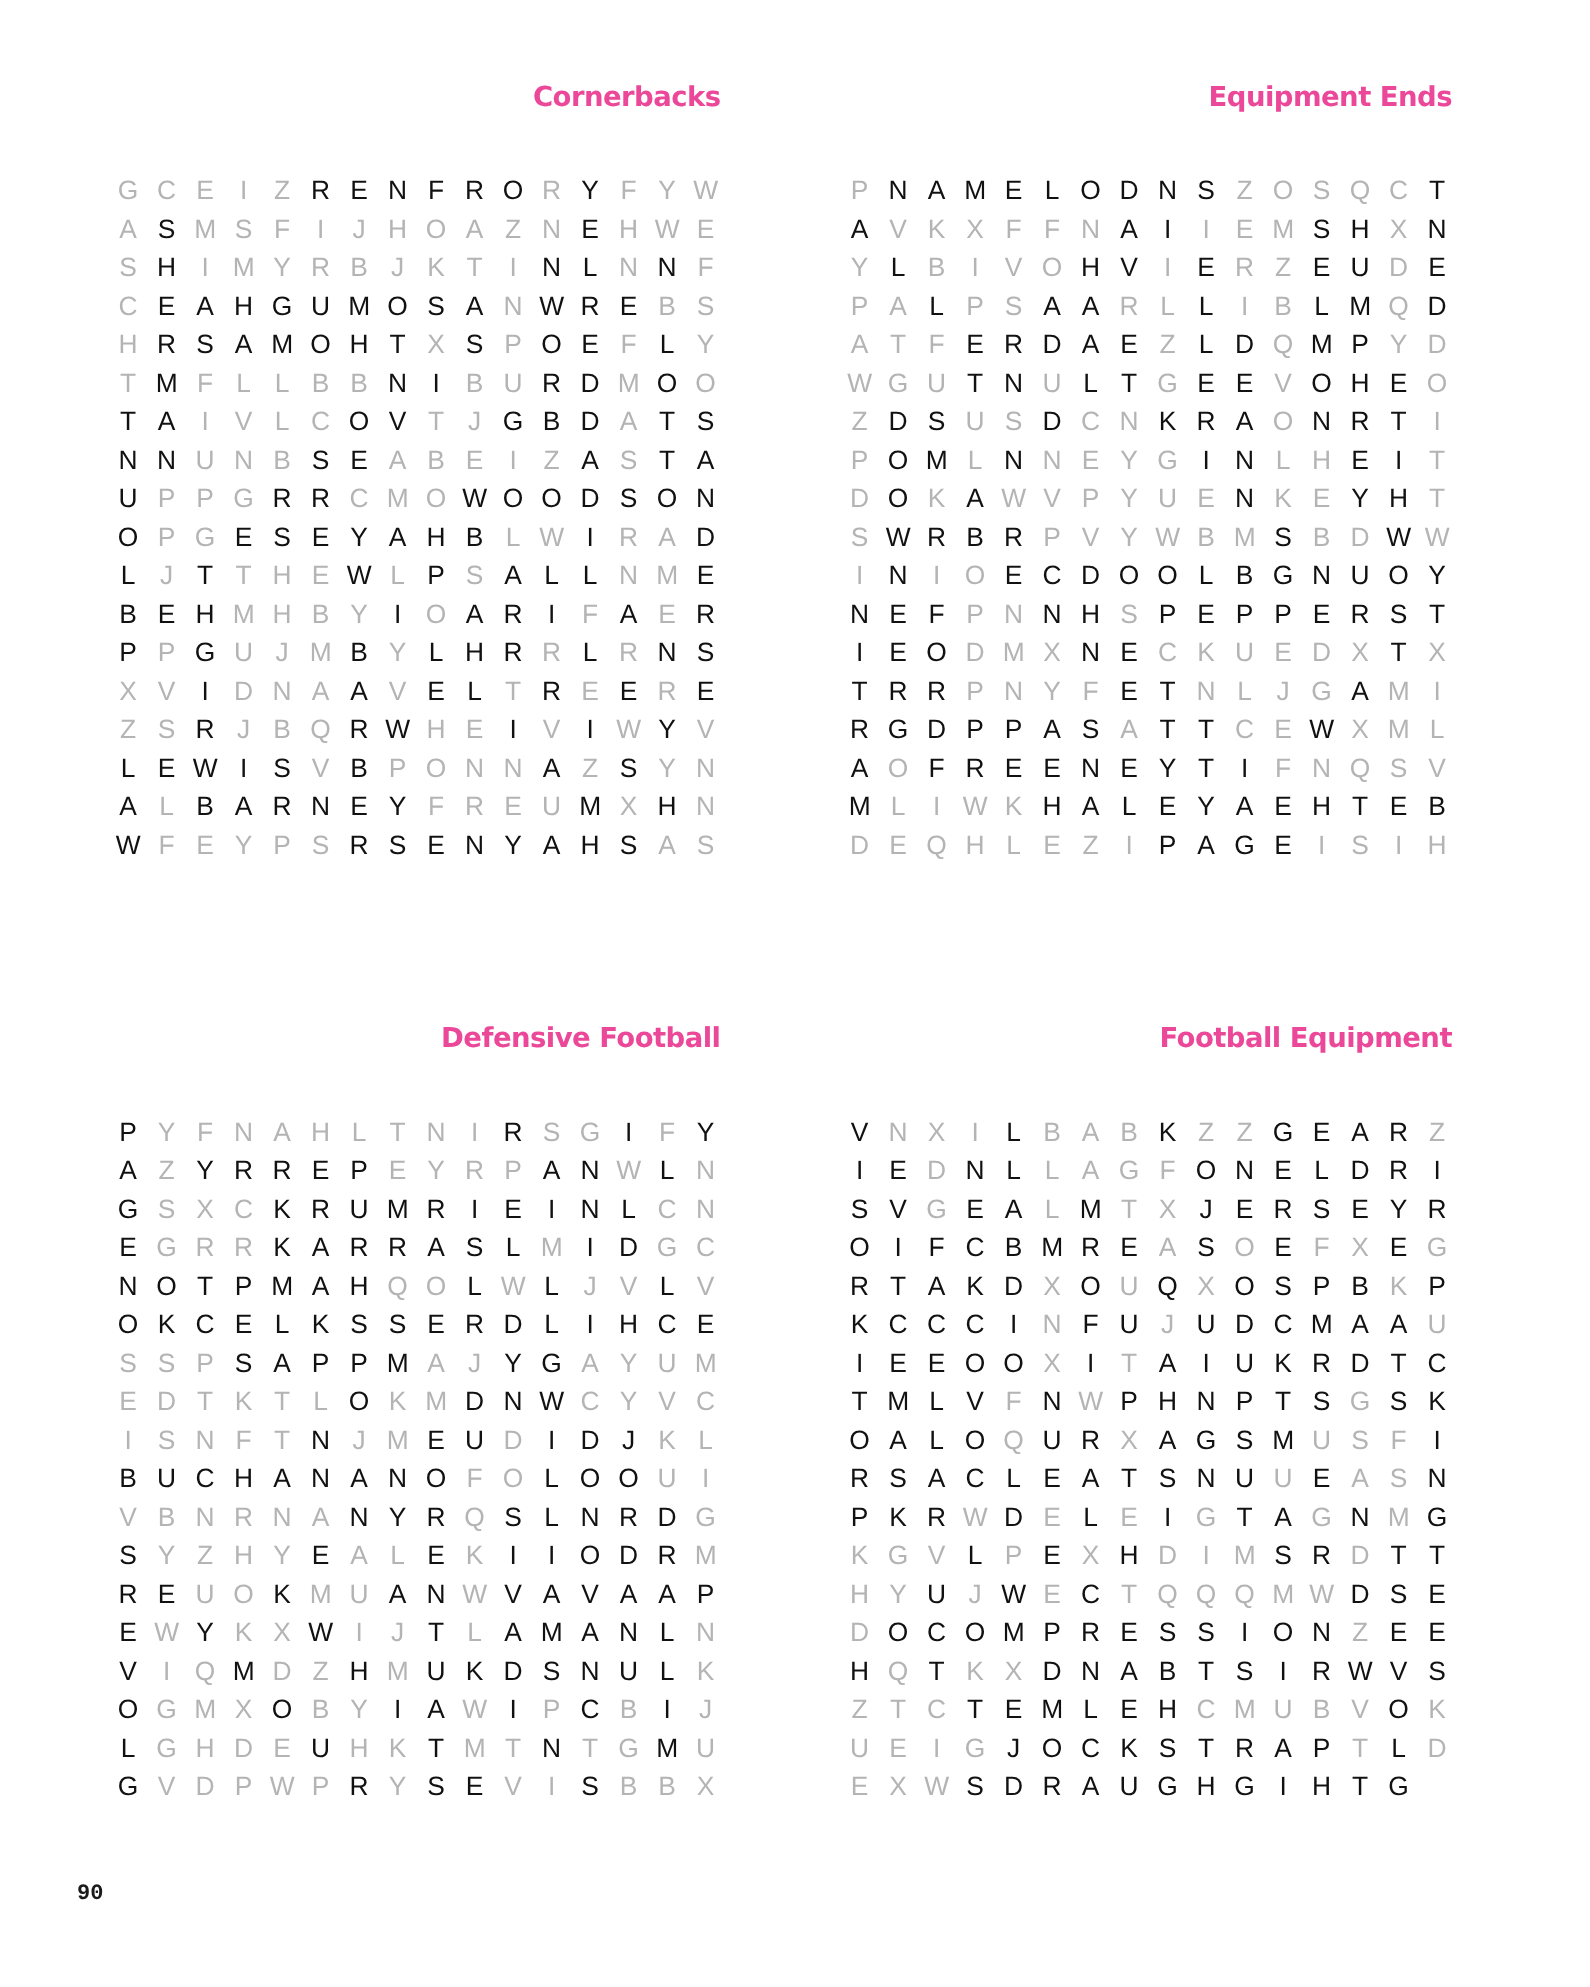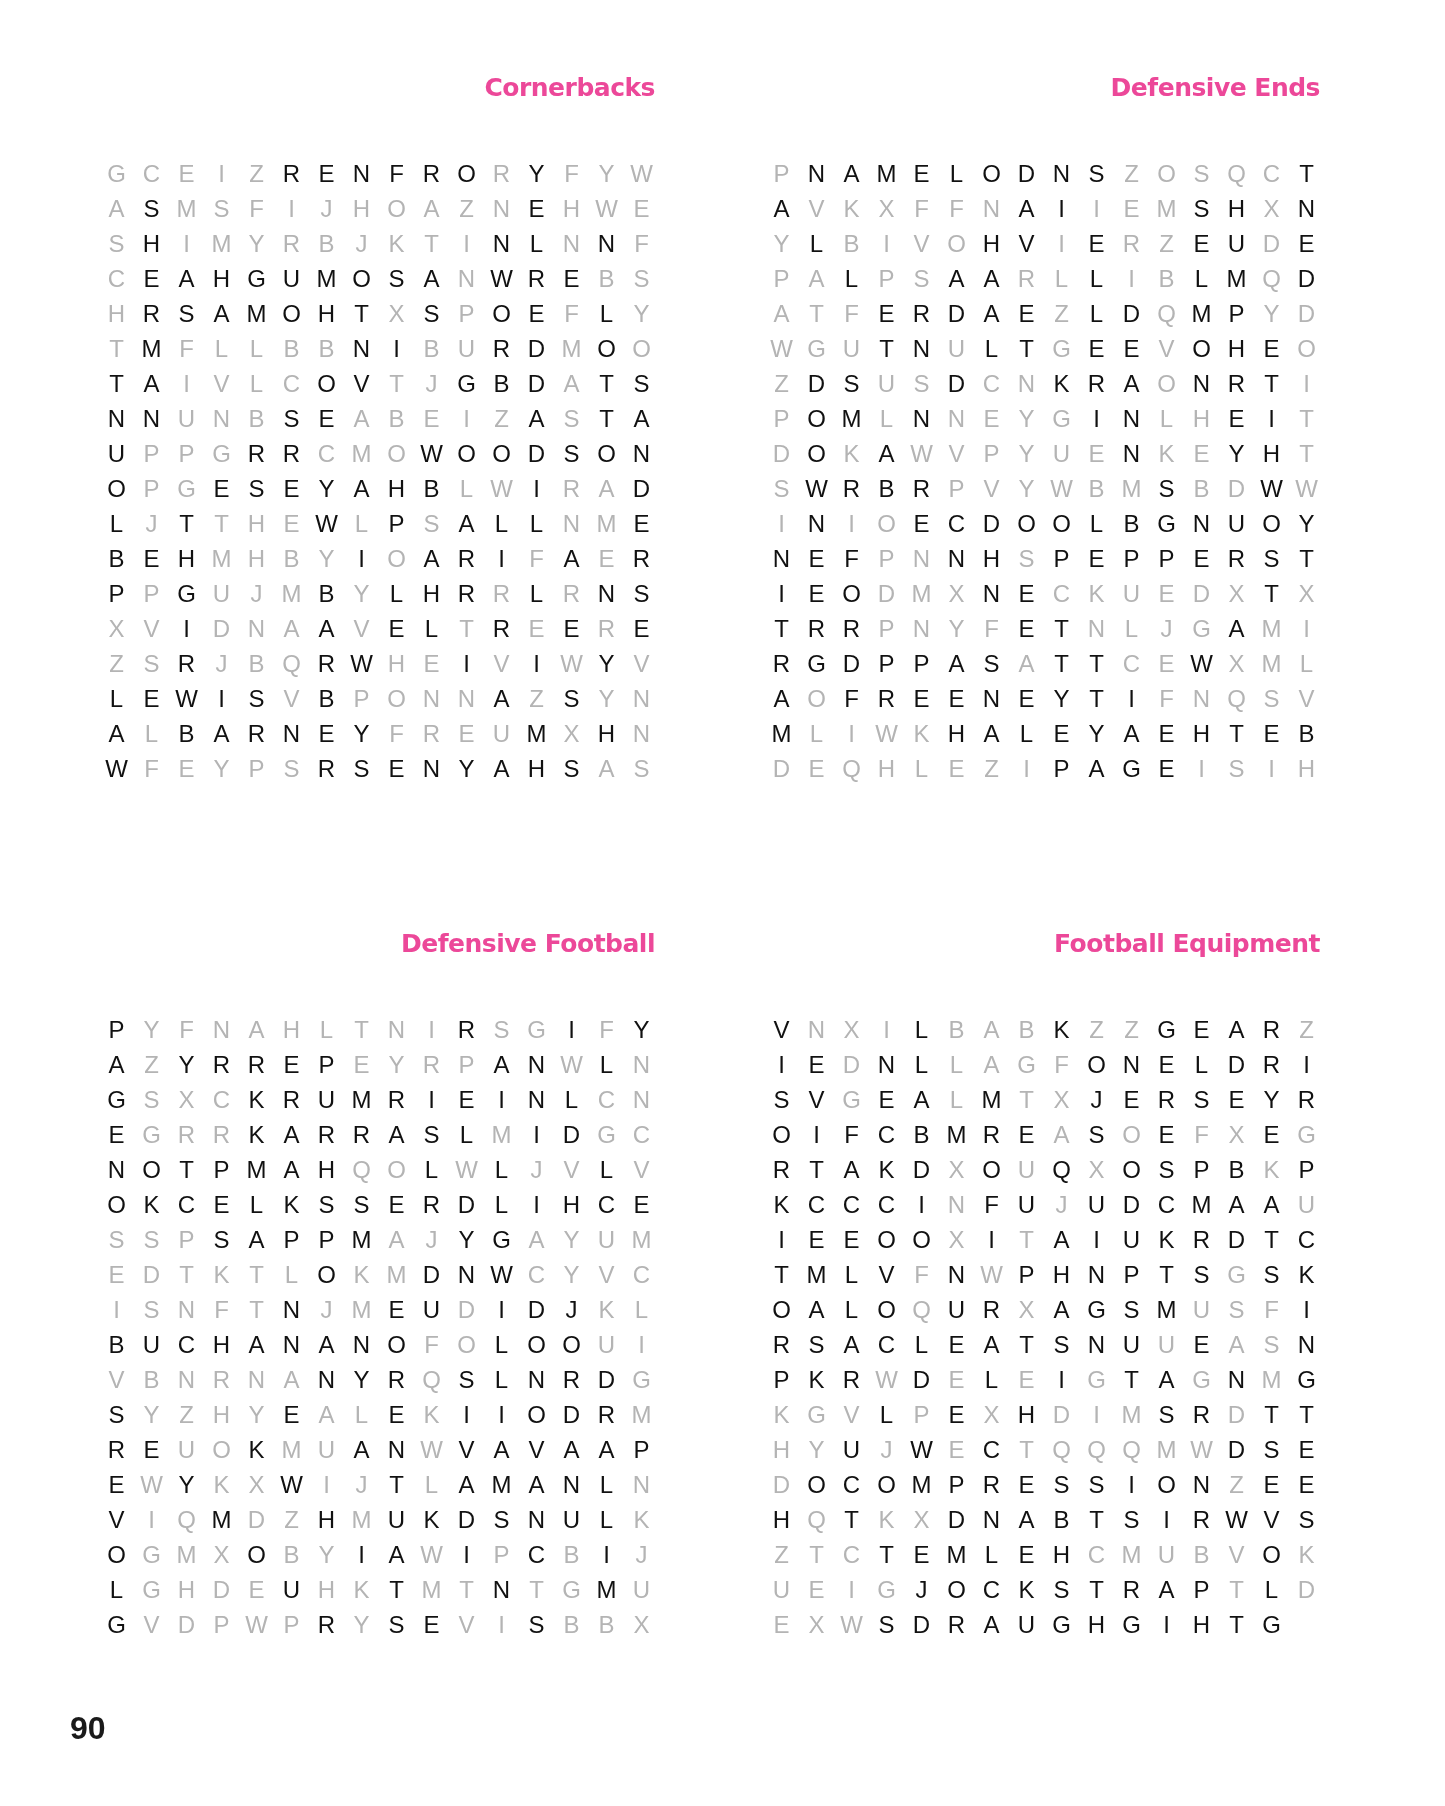--- a/index.html
+++ b/index.html
@@ -6,21 +6,21 @@
   body { width:1445px; height:1806px; position:relative; font-family:"Liberation Sans", sans-serif; color:#111; overflow:hidden; }
   .puzzle { position:absolute; width:560px; }
   .puzzle-title { text-align:right; font-family:"DejaVu Sans", sans-serif; font-weight:bold; font-size:25px; color:#ec4899; height:40px; line-height:40px; letter-spacing:-0.5px; }
   .grid { display:grid; grid-template-columns:repeat(16, 35px); grid-auto-rows:35px; margin-top:48px; margin-left:4px; }
   .cell { display:flex; align-items:center; justify-content:center; font-size:24px; color:#b4b4b4; }
   .cell.hit { color:#111; }
   #p1 { left:95px; top:68px; }
   #p2 { left:760px; top:68px; }
   #p3 { left:95px; top:924px; }
   #p4 { left:760px; top:924px; }
-  .page-number { position:absolute; left:70px; top:1710px; font-family:Liberation Sans, sans-serif; font-weight:bold; font-size:32px; color:#1a1a1a; }
+  .page-number { position:absolute; left:70px; top:1710px; font-family:Liberation Mono, monospace; font-weight:bold; font-size:20px; color:#1a1a1a; }
 </style>
 </head>
 <body>
 
 <div class="puzzle" id="p1">
   <div class="puzzle-title">Cornerbacks</div>
   <div class="grid">
       <div class="cell">G</div>
       <div class="cell">C</div>
       <div class="cell">E</div>
@@ -306,21 +306,21 @@
       <div class="cell hit">Y</div>
       <div class="cell hit">A</div>
       <div class="cell hit">H</div>
       <div class="cell hit">S</div>
       <div class="cell">A</div>
       <div class="cell">S</div>
     </div>
 </div>
 
 <div class="puzzle" id="p2">
-  <div class="puzzle-title">Defensive Ends</div>
+  <div class="puzzle-title">Equipment Ends</div>
   <div class="grid">
       <div class="cell">P</div>
       <div class="cell hit">N</div>
       <div class="cell hit">A</div>
       <div class="cell hit">M</div>
       <div class="cell hit">E</div>
       <div class="cell hit">L</div>
       <div class="cell hit">O</div>
       <div class="cell hit">D</div>
       <div class="cell hit">N</div>

